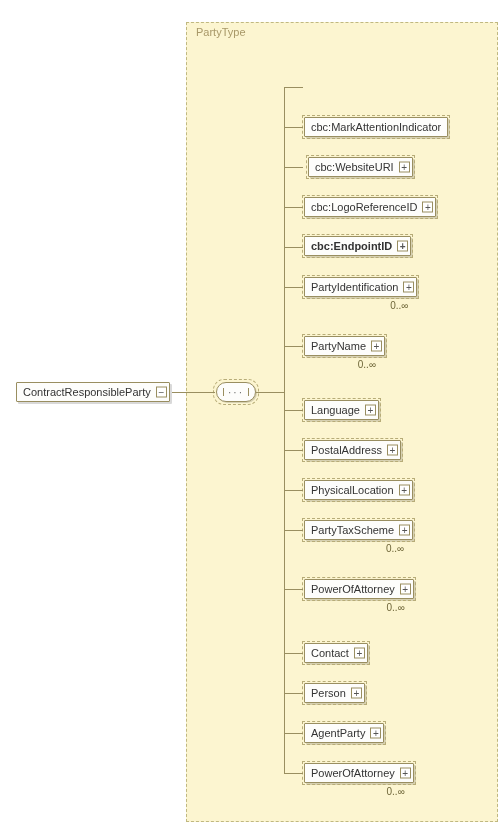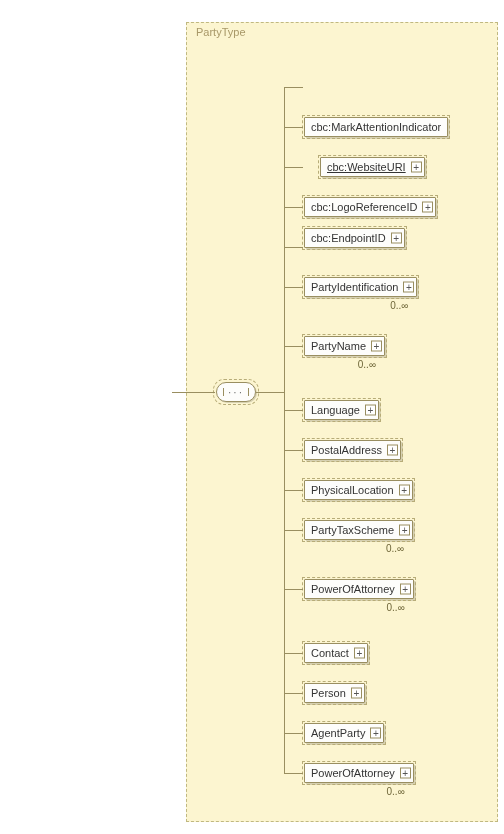--- a/index.html
+++ b/index.html
@@ -109,38 +109,42 @@
     transform: translateY(-50%);
   }
 </style>
 </head>
 <body>
 
 <div class="canvas" id="cv">
   <div class="typebox" id="typebox" style="left: 186px; top: 22px; width: 312px; height: 800px;"></div>
   <div class="typelabel" id="typelabel" style="left: 196px; top: 26px;">PartyType</div>
 
+  <div class="elem-box hasexp" id="rootbox" style="left: 16px; top: 382px;">
+    <span>ContractResponsibleParty</span>
+    <span class="exp">−</span>
+  </div>
 
   <div class="seq-node" id="seqnode" style="left: 216px; top: 382px;">
     <div class="seq-inner"></div>
     <div class="seq-tick" style="left:7px"></div>
     <div class="seq-dots">···</div>
     <div class="seq-tick" style="right:7px"></div>
   </div>
 <div class="line hseg" style="left: 172px; top: 392px; width: 43px;"></div>
     <div class="line hseg" style="left: 256px; top: 392px; width: 28px;"></div>
     <div class="line vseg" style="left: 284px; top: 87px; height: 686px;"></div>
     <div class="line hseg" style="left: 284px; top: 87px; width: 19px;"></div>
     <div class="elem-box opt" style="left: 304px; top: 117px;"><span>cbc:MarkAttentionIndicator</span></div>
     <div class="line hseg" style="left: 284px; top: 127px; width: 19px;"></div>
-    <div class="elem-box opt hasexp" style="left: 320px; top: 157px; text-decoration: underline;"><span>cbc:WebsiteURI</span><span class="exp">+</span></div>
+    <div class="elem-box opt hasexp" style="left: 308px; top: 157px;"><span>cbc:WebsiteURI</span><span class="exp">+</span></div>
     <div class="line hseg" style="left: 284px; top: 167px; width: 19px;"></div>
     <div class="elem-box opt hasexp" style="left: 304px; top: 197px;"><span>cbc:LogoReferenceID</span><span class="exp">+</span></div>
     <div class="line hseg" style="left: 284px; top: 207px; width: 19px;"></div>
-    <div class="elem-box opt hasexp" style="left: 304px; top: 228px;"><span>cbc:EndpointID</span><span class="exp">+</span></div>
+    <div class="elem-box opt hasexp" style="left: 304px; top: 236px; font-weight: bold;"><span>cbc:EndpointID</span><span class="exp">+</span></div>
     <div class="line hseg" style="left: 284px; top: 247px; width: 19px;"></div>
     <div class="elem-box opt hasexp" style="left: 304px; top: 277px;"><span>PartyIdentification</span><span class="exp">+</span><span class="sub">0..∞</span></div>
     <div class="line hseg" style="left: 284px; top: 287px; width: 19px;"></div>
     <div class="elem-box opt hasexp" style="left: 304px; top: 336px;"><span>PartyName</span><span class="exp">+</span><span class="sub">0..∞</span></div>
     <div class="line hseg" style="left: 284px; top: 346px; width: 19px;"></div>
     <div class="elem-box opt hasexp" style="left: 304px; top: 400px;"><span>Language</span><span class="exp">+</span></div>
     <div class="line hseg" style="left: 284px; top: 410px; width: 19px;"></div>
     <div class="elem-box opt hasexp" style="left: 304px; top: 440px;"><span>PostalAddress</span><span class="exp">+</span></div>
     <div class="line hseg" style="left: 284px; top: 450px; width: 19px;"></div>
     <div class="elem-box opt hasexp" style="left: 304px; top: 480px;"><span>PhysicalLocation</span><span class="exp">+</span></div>

